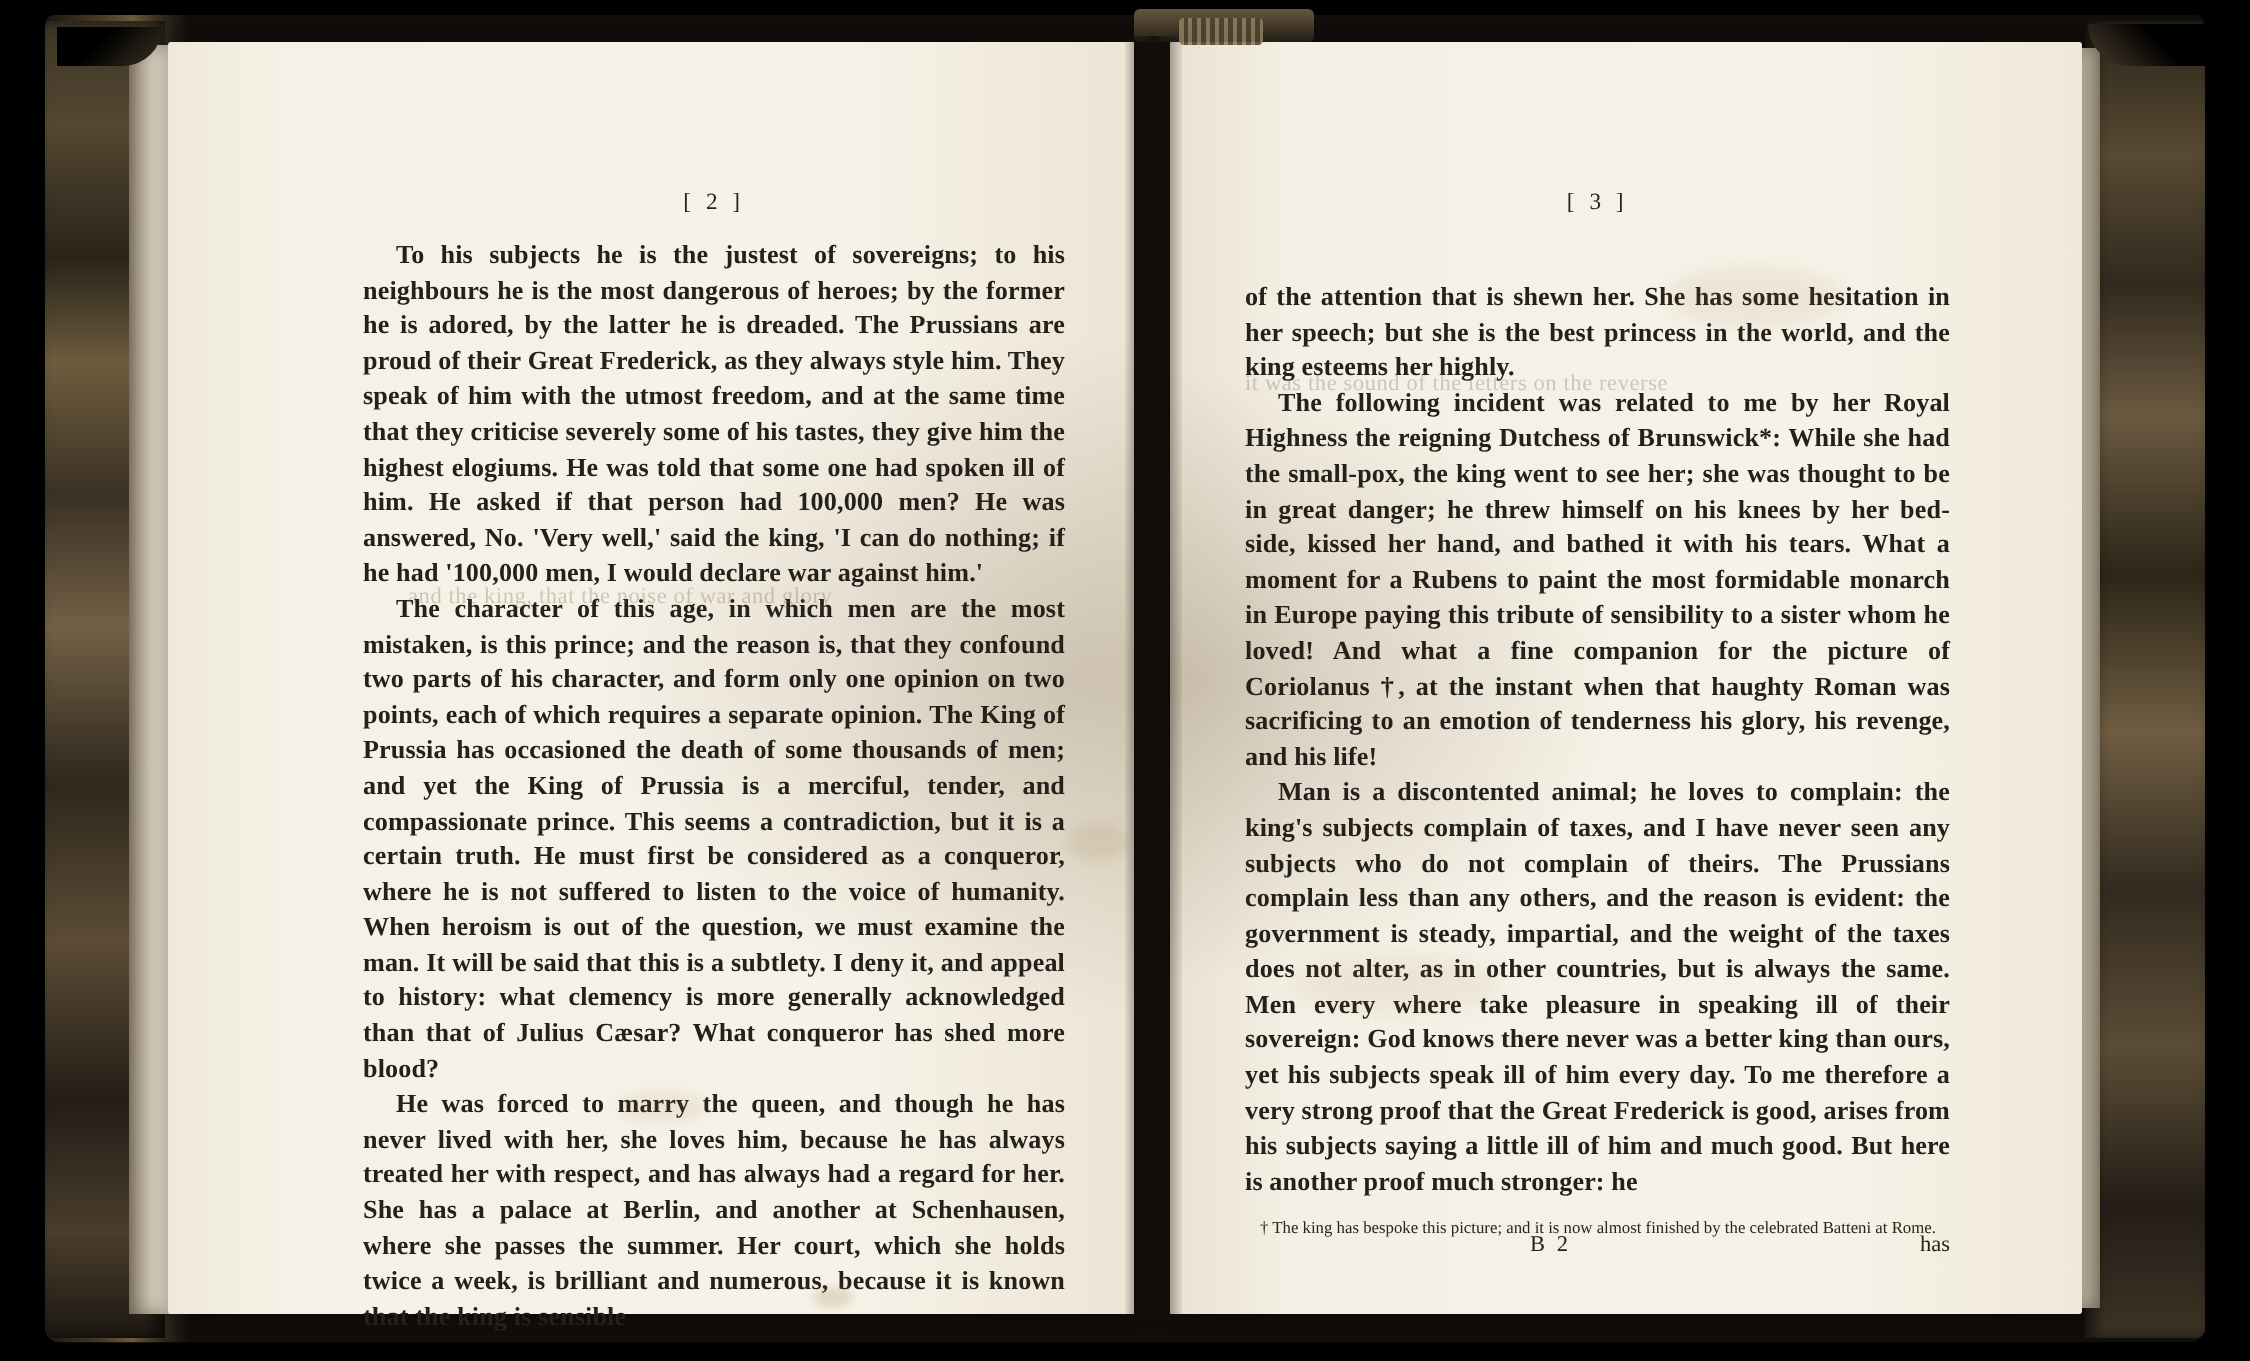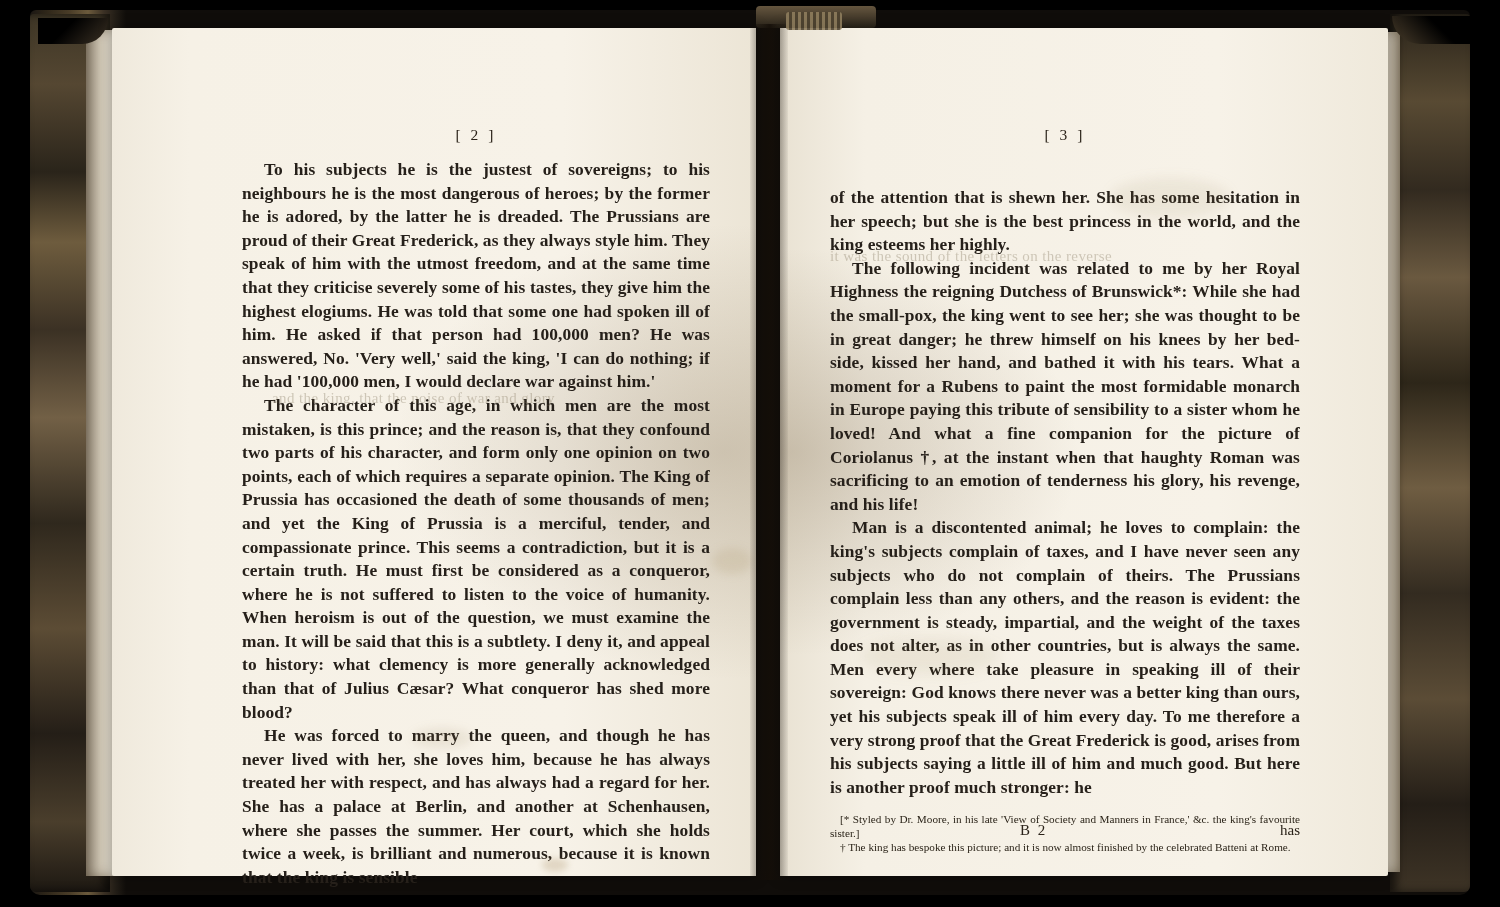--- a/index.html
+++ b/index.html
@@ -236,21 +236,20 @@
     <div class="ghost" style="left:160px; top:320px; width:420px;">and the king, that the noise of war and glory</div>
   </div>
 
   <div class="leaf leaf-right page-right">
     <div class="page-text">
       <div class="folio">[  3  ]</div>
       <p class="para no-indent">of the attention that is shewn her. She has some hesitation in her speech; but she is the best princess in the world, and the king esteems her highly.</p>
       <p class="para">The following incident was related to me by her Royal Highness the reigning Dutchess of Brunswick*: While she had the small-pox, the king went to see her; she was thought to be in great danger; he threw himself on his knees by her bed-side, kissed her hand, and bathed it with his tears. What a moment for a Rubens to paint the most formidable monarch in Europe paying this tribute of sensibility to a sister whom he loved! And what a fine companion for the picture of Coriolanus †, at the instant when that haughty Roman was sacrificing to an emotion of tenderness his glory, his revenge, and his life!</p>
       <p class="para">Man is a discontented animal; he loves to complain: the king's subjects complain of taxes, and I have never seen any subjects who do not complain of theirs. The Prussians complain less than any others, and the reason is evident: the government is steady, impartial, and the weight of the taxes does not alter, as in other countries, but is always the same. Men every where take pleasure in speaking ill of their sovereign: God knows there never was a better king than ours, yet his subjects speak ill of him every day. To me therefore a very strong proof that the Great Frederick is good, arises from his subjects saying a little ill of him and much good. But here is another proof much stronger: he</p>
       <div class="footnotes">
-        <p class="footnote">[* Styled by Dr. Moore, in his late 'View of Society and Manners in France,' &amp;c. the king's favourite sister.]</p>
         <p class="footnote">† The king has bespoke this picture; and it is now almost finished by the celebrated Batteni at Rome.</p>
       </div>
     </div>
     <div class="pagefoot">
       <span class="sig">B 2</span>
       <span class="catch">has</span>
     </div>
     <div class="stain s3" style="left:330px; top:150px;"></div>
     <div class="stain s4" style="left:80px; top:610px;"></div>
     <div class="ghost" style="left:50px; top:178px; width:450px;">it was the sound of the letters on the reverse</div>

